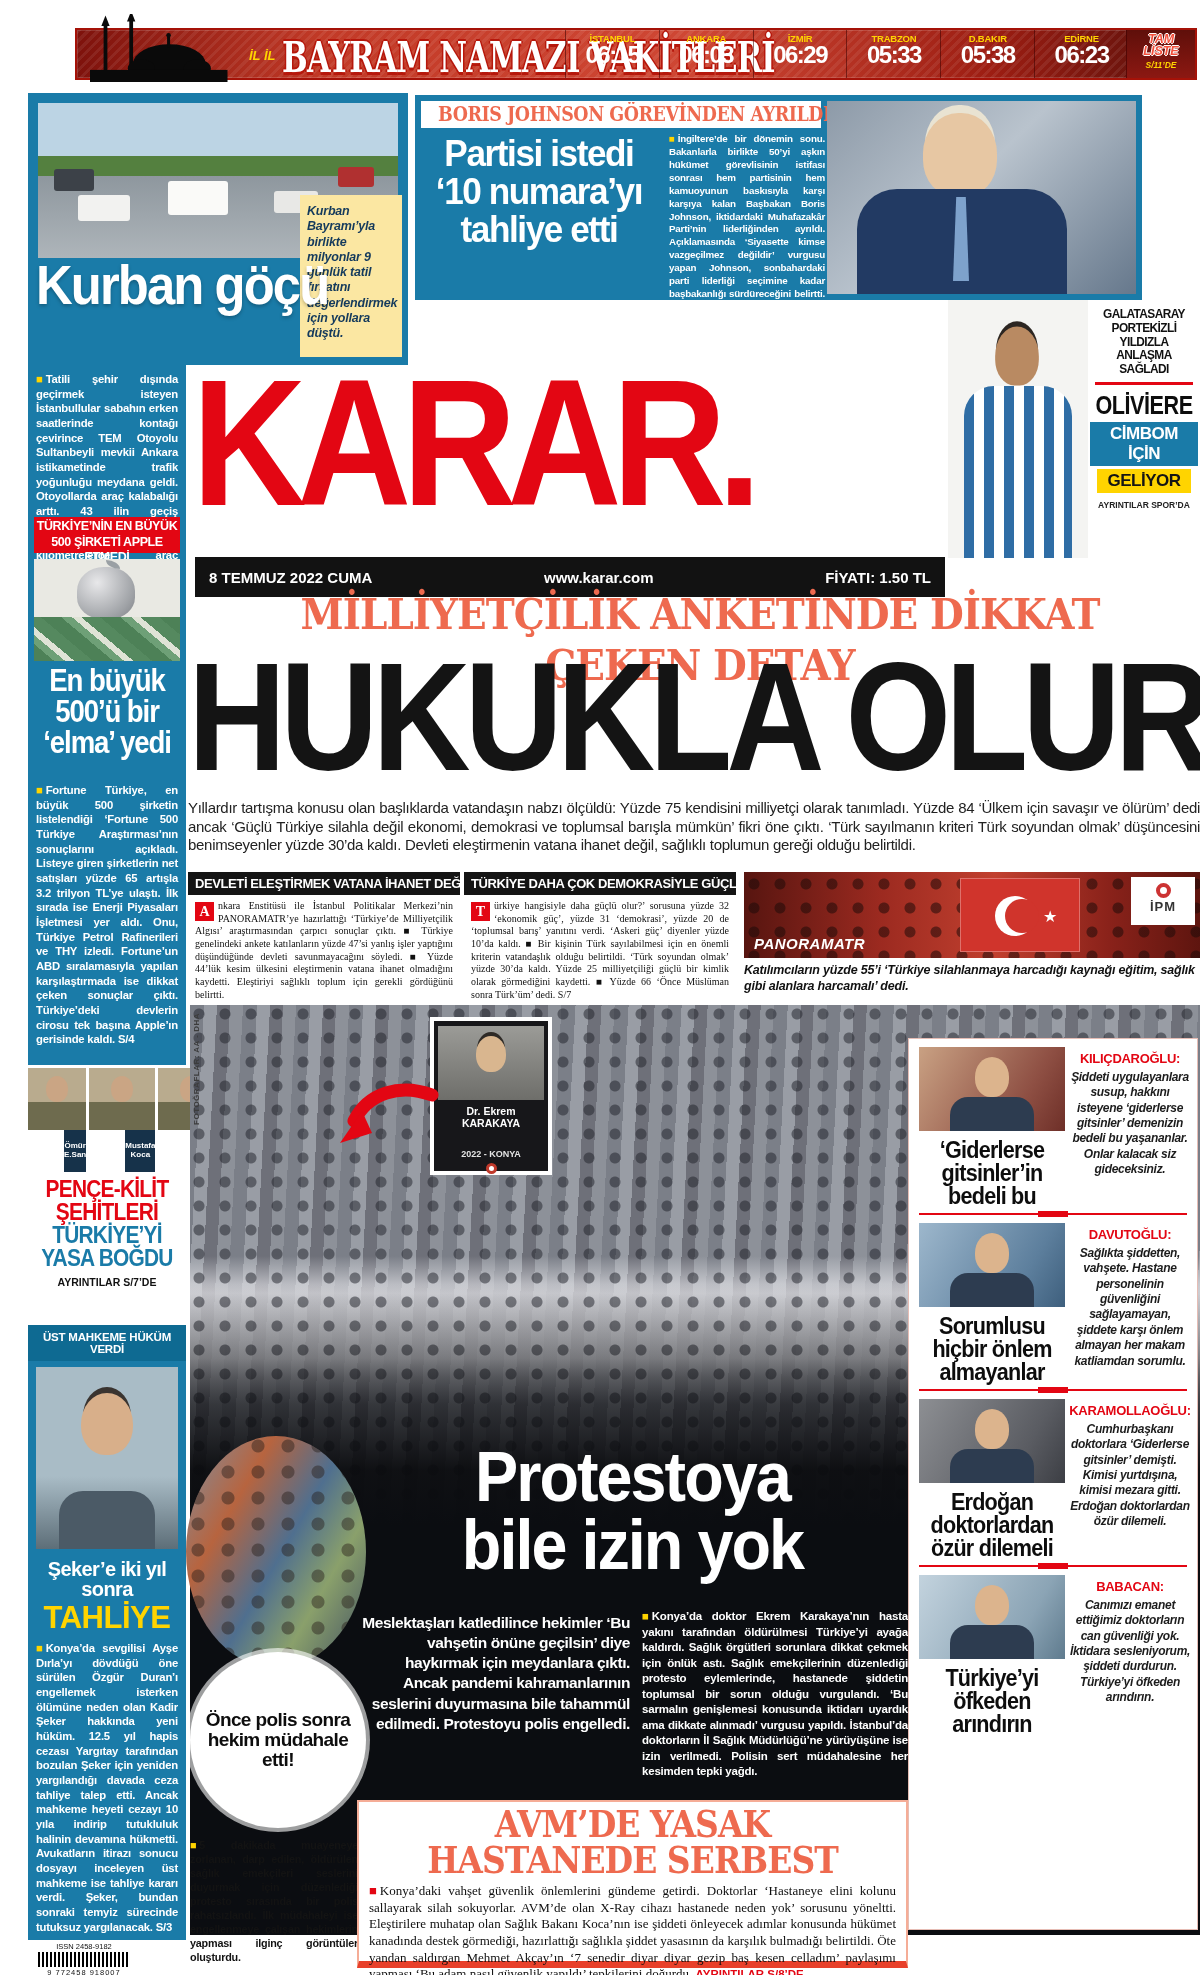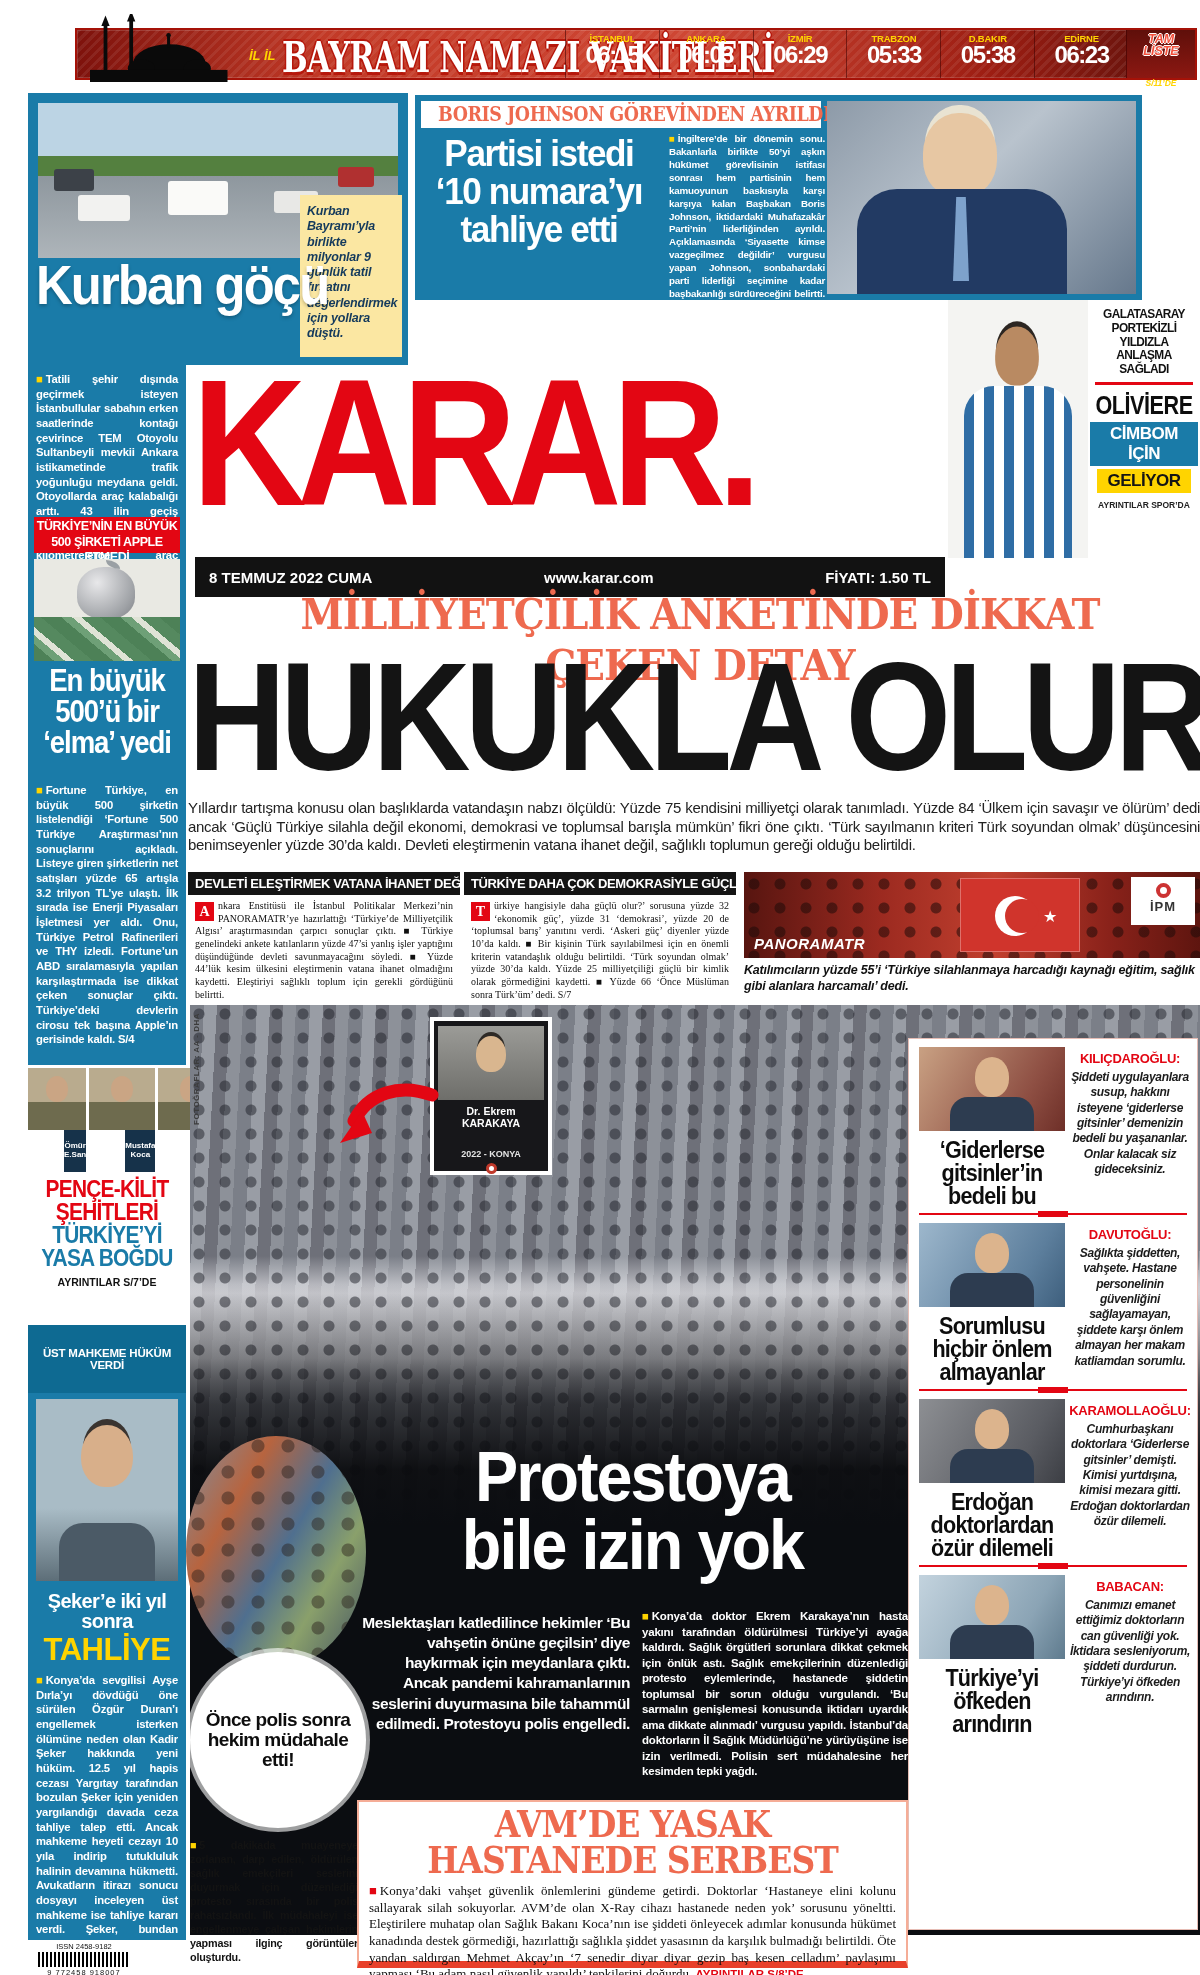--- a/index.html
+++ b/index.html
@@ -26,21 +26,21 @@
     transform:scale(.78,1.12);transform-origin:left top;white-space:nowrap;
     text-shadow:2px 0 #b6180c,-2px 0 #b6180c,0 2px #b6180c,0 -2px #b6180c;}
   .cities{position:absolute;left:488px;top:0;width:563px;height:48px;display:flex;}
   .city{flex:1;text-align:center;border-left:1px solid rgba(60,0,0,.55);padding-top:3px;}
   .city .cn{display:block;color:var(--yellow);font-size:9.5px;font-weight:bold;letter-spacing:-.2px;}
   .city .ct{display:block;color:#fff;font-size:24px;font-weight:bold;letter-spacing:-1.5px;line-height:.9;}
   .tamliste{position:absolute;right:0;top:0;width:69px;height:48px;background:linear-gradient(180deg,#5f0f0a,#8c1812);
     border-left:1px solid rgba(60,0,0,.6);text-align:center;padding-top:4px;}
   .tamliste .t1{display:block;color:#f3503c;font-size:12.5px;font-weight:bold;font-style:italic;line-height:.95;
     text-shadow:1px 0 #fff,-1px 0 #fff,0 1px #fff,0 -1px #fff;}
-  .tamliste .t2{display:block;color:var(--yellow);font-size:8.5px;font-weight:bold;font-style:italic;margin-top:20px;}
+  .tamliste .t2{display:block;color:var(--yellow);font-size:8.5px;font-weight:bold;font-style:italic;margin-top:2px;}
 
   
   .kurban{left:28px;top:93px;width:380px;height:272px;background:var(--blue);}
   .kphoto{position:absolute;left:10px;top:10px;width:360px;height:155px;
     background:linear-gradient(180deg,#bcd4e4 0 34%,#54803f 34% 47%,#8e979e 47%,#aeb5ba 100%);overflow:hidden;}
   .car{position:absolute;border-radius:3px;}
   .ybox{position:absolute;right:6px;top:102px;width:102px;height:162px;background:#fbe7a2;padding:9px 7px;}
   .ybox p{color:#143a5c;font-size:12.5px;font-weight:bold;font-style:italic;line-height:1.22;letter-spacing:-.2px;}
   .khead{position:absolute;left:8px;top:160px;color:#fff;font-size:54px;font-weight:bold;letter-spacing:-2px;
     transform:scale(.94,1.02);transform-origin:left top;text-shadow:0 2px 4px rgba(0,0,0,.25);}
@@ -64,21 +64,21 @@
   .soldier{flex:1;}
   .sphoto{height:62px;background:linear-gradient(180deg,#b9ab8e 0 55%,#6e6b4e 55%);position:relative;}
   .sphoto:before{content:"";position:absolute;left:50%;top:8px;width:22px;height:26px;margin-left:-11px;border-radius:50% 50% 45% 45%;background:#caa584;}
   .sname{display:block;background:#16324a;color:#fff;font-size:8px;font-weight:bold;text-align:center;padding:12px 0;line-height:1.1;margin-left:36px;}
   .phead{ text-align:center;margin-top:8px;font-size:22px;font-weight:bold;letter-spacing:-.8px;line-height:1.0;transform:scale(.95,1.05);}
   .phead .r{color:var(--red);display:block;} .phead .b{color:var(--blue);display:block;}
   .pfoot{text-align:center;font-size:10.5px;font-weight:bold;color:#111;margin-top:8px;}
 
   
   .seker{left:28px;top:1325px;width:158px;height:615px;background:var(--blue);}
-  .sekhead{background:#0e6a92;color:#fff;font-size:11.5px;font-weight:bold;text-align:center;padding:22px 2px;letter-spacing:-.2px;}
+  .sekhead{background:#0e6a92;color:#fff;font-size:11.5px;font-weight:bold;text-align:center;padding:6px 2px;letter-spacing:-.2px;}
   .sekphoto{margin:6px 8px 0;height:182px;background:linear-gradient(180deg,#a9bcc6 0 60%,#5d6e78);position:relative;}
   .sekphoto:before{content:"";position:absolute;left:50%;top:26px;width:52px;height:62px;margin-left:-26px;border-radius:50% 50% 46% 46%;background:#d8af8a;box-shadow:0 -8px 0 -2px #3a3430;}
   .sekphoto:after{content:"";position:absolute;left:50%;bottom:0;width:96px;height:58px;margin-left:-48px;border-radius:24px 24px 0 0;background:#4b5a66;}
   .sh1{color:#fff;font-size:20px;font-weight:bold;text-align:center;line-height:1;letter-spacing:-.6px;margin-top:10px;}
   .sh2{color:var(--yellow);font-size:31px;font-weight:bold;text-align:center;line-height:1;letter-spacing:-.5px;margin-top:3px;}
   .sekbody{margin:8px 8px 0;font-size:11.3px;line-height:1.3;}
 
   
   .barcode{left:30px;top:1942px;width:108px;text-align:center;}
   .issn{font-size:7.5px;color:#111;display:block;}

